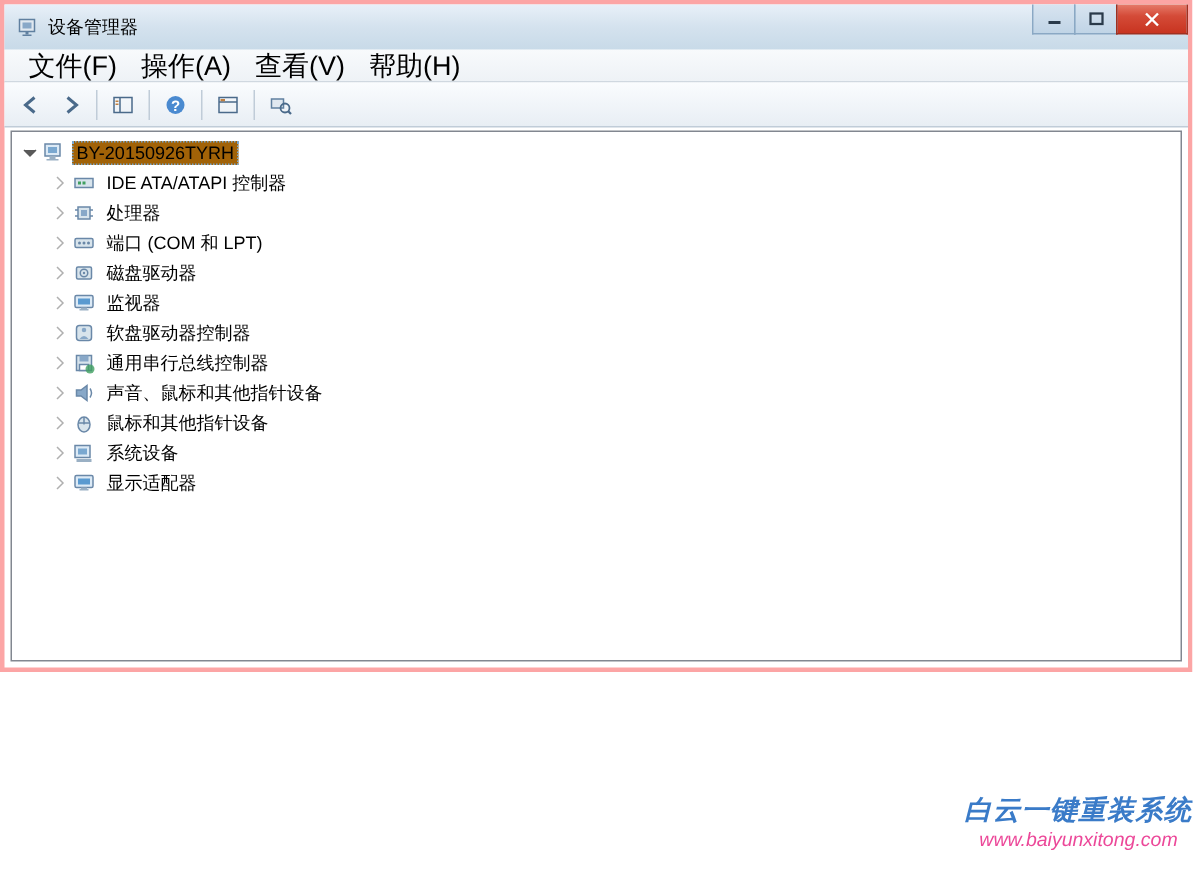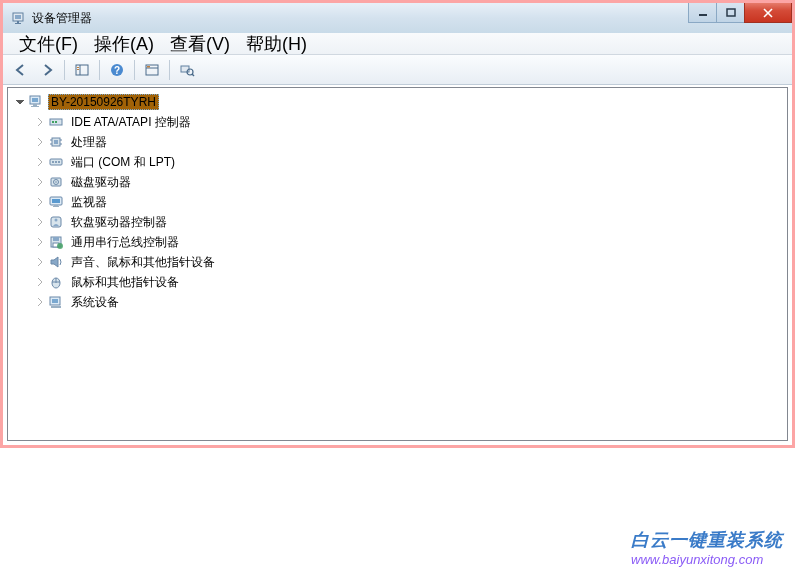--- a/index.html
+++ b/index.html
@@ -143,34 +143,34 @@
       font-size: 12px;
       padding: 1px 3px;
     }
     .node-label.selected {
       background: #a16207;
       border: 1px dotted #7aa8d0;
       padding: 0 2px;
     }
     .watermark {
       position: absolute;
-      right: 12px;
+      right: 0;
       bottom: 12px;
-      text-align: left;
+      text-align: center;
       pointer-events: none;
     }
     .watermark-title {
       color: #3a7bc8;
       font-size: 18px;
       font-style: italic;
       font-weight: bold;
       letter-spacing: 1px;
     }
     .watermark-url {
-      color: #8b5cf6;
+      color: #ec4899;
       font-size: 13px;
       font-style: italic;
     }
   </style>
 </head>
 <body>
 
 <div class="window">
 
   <div class="titlebar">
@@ -423,20 +423,36 @@
     </span>
     <span class="node-icon">
             <svg width="16" height="16" viewBox="0 0 16 16">
               <rect x="2" y="3" width="10" height="8" fill="#dceaf6" stroke="#6a88a8"></rect>
               <rect x="4" y="5" width="6" height="4" fill="#7aa8d0"></rect>
               <rect x="3" y="12" width="10" height="2" fill="#9ab0c4"></rect>
             </svg>
           </span>
     <span class="node-label">系统设备</span>
   </li>
+        <li class="tree-node child">
+    <span class="expander">
+      <svg width="10" height="10">
+              <path d="M3 1 L7 5 L3 9" fill="none" stroke="#b0b0b0" stroke-width="1"></path>
+            </svg>
+    </span>
+    <span class="node-icon">
+            <svg width="16" height="16" viewBox="0 0 16 16">
+              <rect x="2" y="3" width="12" height="8" rx="1" fill="#dceaf6" stroke="#6a88a8"></rect>
+              <rect x="4" y="5" width="8" height="4" fill="#5a9ad0"></rect>
+              <rect x="6" y="11" width="4" height="1" fill="#9ab0c4"></rect>
+              <rect x="5" y="12" width="6" height="1" fill="#9ab0c4"></rect>
+            </svg>
+          </span>
+    <span class="node-label">显示适配器</span>
+  </li>
       </ul>
   </div>
 </div>
 
 <div class="watermark">
   <div class="watermark-title">白云一键重装系统</div>
   <div class="watermark-url">www.baiyunxitong.com</div>
 </div>
 
 </body></html>

